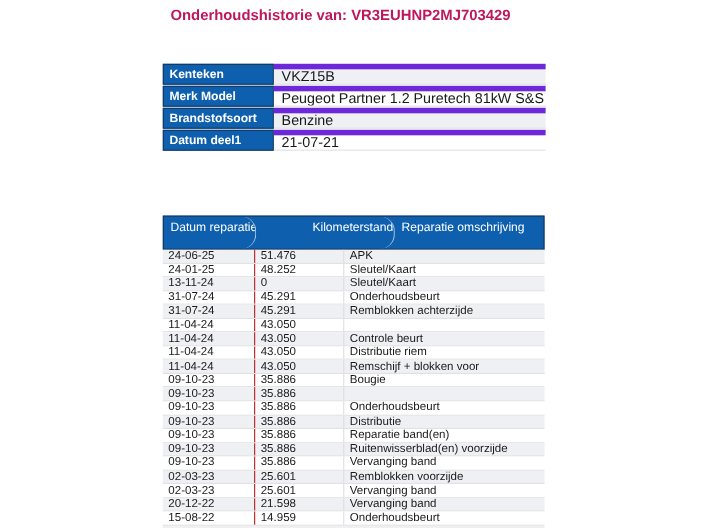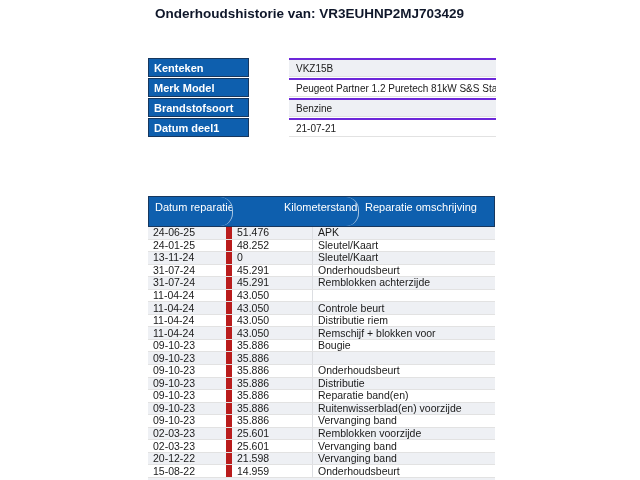--- a/index.html
+++ b/index.html
@@ -10,21 +10,21 @@
     overflow:hidden;
     font-family:"Liberation Sans", sans-serif;
     color:var(--text, #1a1a1a);
   }
 
   .page-title {
     position:absolute;
     left:155px; top:6px;
     font-size:13.5px;
     font-weight:bold;
-    color:#0f172a;
+    color:#be185d;
     white-space:nowrap;
   }
 
   
   .info-table {
     position:absolute;
     left:148px; top:58px;
     width:348px;
   }
   .info-row {
@@ -42,29 +42,28 @@
     font-size:11px;
     display:flex;
     align-items:center;
     padding-left:5px;
     overflow:hidden;
     white-space:nowrap;
     text-align:center;
   }
   .info-value {
     flex:1;
-    font-size:10px;
+    font-size:13px;
     display:flex;
     align-items:center;
     padding-left:7px;
     border-bottom:1px solid var(--row-border, #e2e2e2);
-    border-top:2px solid #6d28d9;
-    white-space:nowrap;
-    overflow:hidden;
-    margin-left:40px;
+    border-top:5px solid #6d28d9;
+    white-space:nowrap;
+    overflow:hidden;
   }
   .info-row:nth-child(odd) .info-value { background:var(--row-alt-bg, #eef0f4); }
   .info-row:nth-child(even) .info-value { background:#ffffff; }
 
   
   .hist-table {
     position:absolute;
     left:148px; top:196px;
     width:347px;
   }
@@ -95,21 +94,21 @@
   }
   .hist-row:nth-child(odd)  { background:var(--row-alt-bg, #eef0f4); }
   .hist-row:nth-child(even) { background:#ffffff; }
   .dcell {
     display:flex;
     align-items:center;
     padding-left:5px;
     white-space:nowrap;
     overflow:hidden;
   }
-  .dcell.c1 { flex:0 0 84px; border-right:6px solid #b91c1c; }
+  .dcell.c1 { flex:0 0 84px; border-right:1px solid #b91c1c; }
   .dcell.c2 { flex:0 0 81px; border-right:1px solid #dcdee2; }
   .dcell.c3 { flex:1; }
 
   .hist-row.partial {
     height:4px;
     border-bottom:none;
   }
 </style>
 </head>
 <body>

